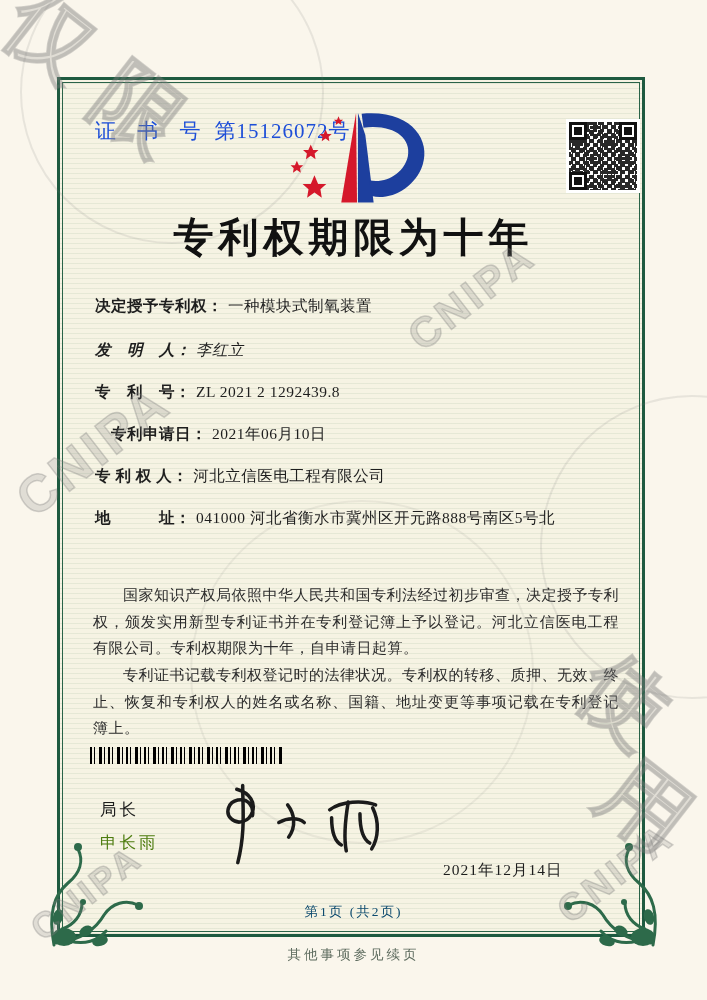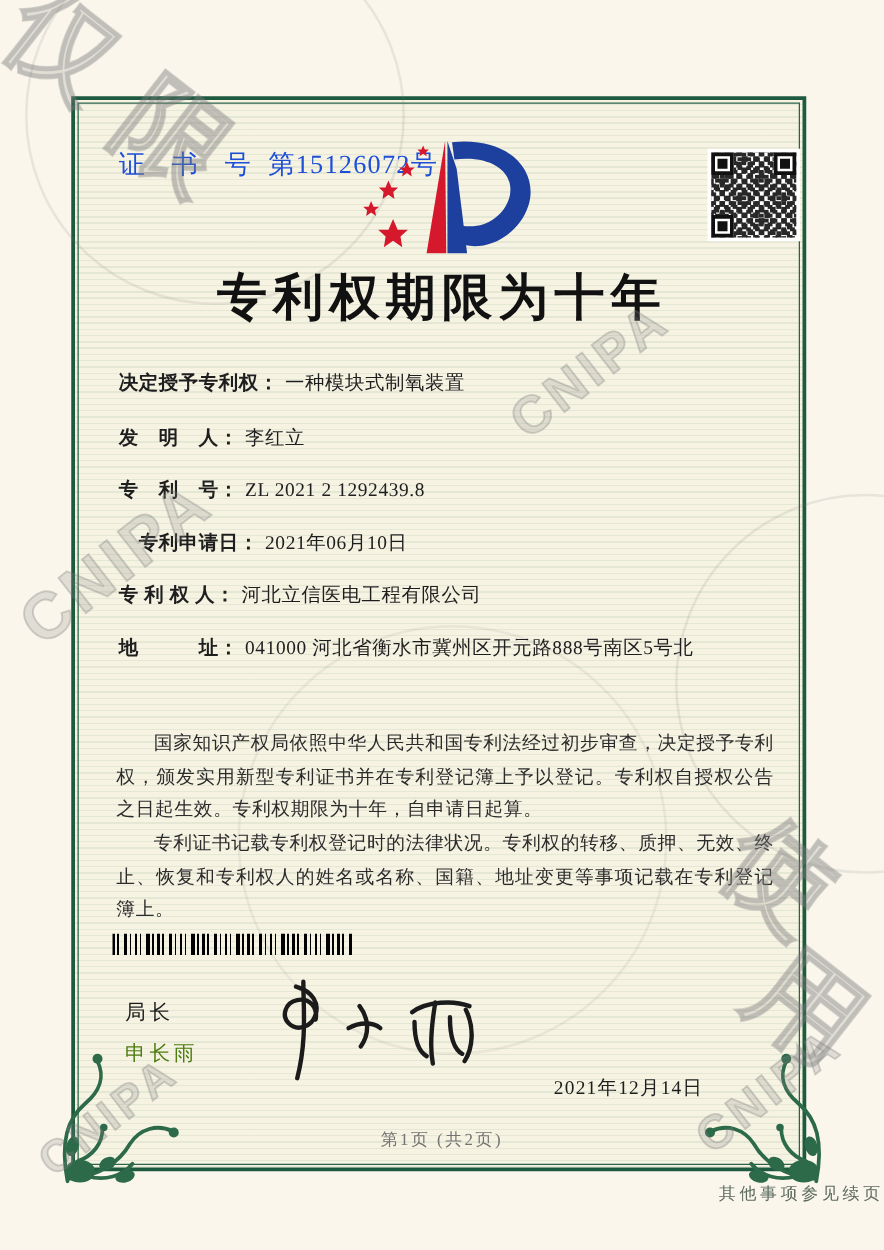--- a/index.html
+++ b/index.html
@@ -62,22 +62,22 @@
         #000 4px 5px, transparent 5px 9px,
         #000 9px 12px, transparent 12px 14px,
         #000 14px 15px, transparent 15px 18px);}
   
   .sig-title{position:absolute;left:100px;top:799px;z-index:4;font-size:16.5px;color:#1b1b1b;letter-spacing:3px;}
   .sig-name{position:absolute;left:100px;top:832px;z-index:4;font-size:16.5px;color:#4d7c0f;letter-spacing:3px;}
   .sig-svg{position:absolute;left:186px;top:776px;width:215px;height:95px;z-index:4;}
   .issue-date{position:absolute;left:443px;top:860px;z-index:4;font-size:15.5px;color:#1e1e1e;letter-spacing:1px;}
   
   .page-indicator{position:absolute;left:0;top:903px;width:707px;text-align:center;z-index:4;
-      font-size:13.5px;color:#737373;letter-spacing:2px;}
-  .continuation{position:absolute;left:0;top:946px;width:707px;text-align:right;z-index:4;
+      font-size:13.5px;color:#0c4a6e;letter-spacing:2px;}
+  .continuation{position:absolute;left:0;top:946px;width:707px;text-align:center;z-index:4;
       font-size:13.5px;color:#5d6b5e;letter-spacing:3px;}
   
   .flourish{position:absolute;z-index:5;width:112px;height:118px;}
   .flourish.bl{left:40px;top:833px;}
   .flourish.br{left:555px;top:833px;transform:scaleX(-1);}
 </style>
 </head>
 <body>
 
 <div class="page">
@@ -126,38 +126,38 @@
     <div class="finder tl"></div>
     <div class="finder tr"></div>
     <div class="finder bl"></div>
   </div>
 
   <div class="title">专利权期限为十年</div>
 
   <div class="row" style="top:296px;">
     <span class="f-label">决定授予专利权：</span><span class="f-value">一种模块式制氧装置</span>
   </div>
-  <div class="row" style="top:340px;">
+  <div class="row" style="top:340px;font-style:italic;">
     <span class="f-label">发　明　人：</span><span class="f-value">李红立</span>
   </div>
   <div class="row" style="top:382px;">
     <span class="f-label">专　利　号：</span><span class="f-value">ZL 2021 2 1292439.8</span>
   </div>
   <div class="row" style="top:424px;margin-left:16px;">
     <span class="f-label">专利申请日：</span><span class="f-value">2021年06月10日</span>
   </div>
   <div class="row" style="top:466px;">
     <span class="f-label">专 利 权 人：</span><span class="f-value">河北立信医电工程有限公司</span>
   </div>
   <div class="row" style="top:508px;">
     <span class="f-label">地　　　址：</span><span class="f-value">041000 河北省衡水市冀州区开元路888号南区5号北</span>
   </div>
 
   <div class="body-text">
-    <p>国家知识产权局依照中华人民共和国专利法经过初步审查，决定授予专利权，颁发实用新型专利证书并在专利登记簿上予以登记。专利权自授权公告之日起生效。专利权期限为十年，自申请日起算。</p>
+    <p>国家知识产权局依照中华人民共和国专利法经过初步审查，决定授予专利权，颁发实用新型专利证书并在专利登记簿上予以登记。河北立信医电工程有限公司。专利权期限为十年，自申请日起算。</p>
     <p>专利证书记载专利权登记时的法律状况。专利权的转移、质押、无效、终止、恢复和专利权人的姓名或名称、国籍、地址变更等事项记载在专利登记簿上。</p>
   </div>
 
   <div class="barcode"></div>
 
   <div class="sig-title">局长</div>
   <div class="sig-name">申长雨</div>
   <svg class="sig-svg" viewBox="0 0 220 90">
     <g fill="none" stroke="#1b1b1b" stroke-width="3.6" stroke-linecap="round" stroke-linejoin="round">
       <path d="M52,10 C66,14 71,24 68,33 C65,43 53,47 46,40 C40,34 43,23 53,21 C63,19 70,27 68,37"></path>

